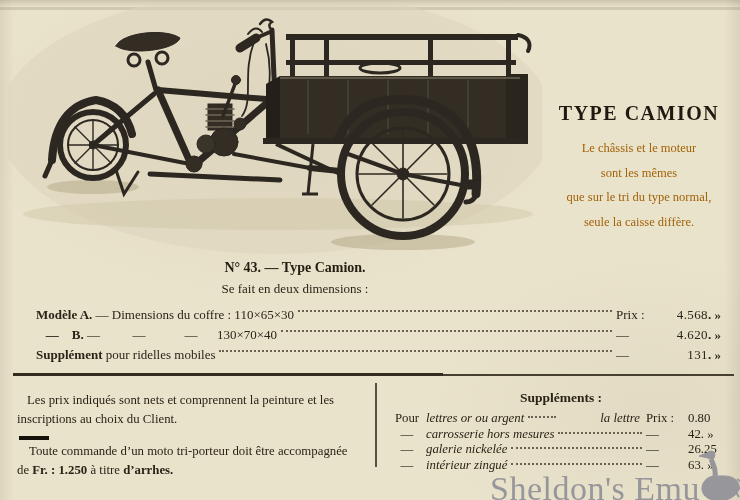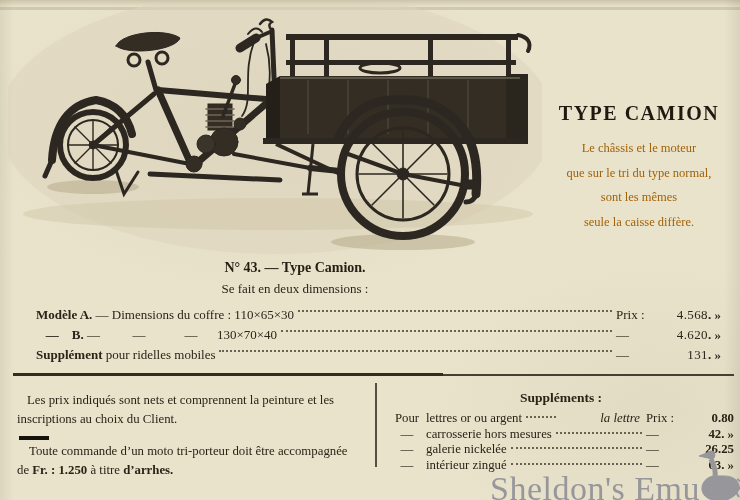--- a/index.html
+++ b/index.html
@@ -46,25 +46,25 @@
   .notes {position:absolute; left:17px; top:391px; width:354px; font-size:12.8px; line-height:19px; color:#2a2316;font-family:Liberation Serif, serif;}
   .notes .indent1 {padding-left:10px;}
   .notes .indent2 {padding-left:12px;}
   .dash-mark {width:30px; height:4px; background:#15110b; margin:7px 0 2px 2px;}
   .b {font-weight:bold;margin-top:16px;}
 
   .supplements {position:absolute; left:388px; top:390px; width:346px; font-size:12.8px; color:#2a2316;}
   .sup-title {text-align:center; font-weight:bold; font-size:13.5px; margin-bottom:5px;}
   .srow {display:flex; align-items:baseline; height:15.5px;}
   .srow .lead {width:38px; text-align:center; flex:none;}
-  .srow .label {flex:none;}
+  .srow .label {flex:none;font-style:italic;}
   .srow .note {flex:none; font-style:italic; margin-right:6px;margin-left:40px;}
   .srow .note:empty {margin:0;}
   .srow .plabel {width:42px; flex:none;}
-  .srow .value {width:46px; text-align:right; font-weight:bold; flex:none;}
+  .srow .value {width:46px; text-align:left; font-weight:normal; flex:none;}
 
   .watermark {position:absolute; right:-4px; bottom:-6px; display:flex; align-items:flex-end; color:#97969b;}
   .wm-text {font-size:34px; letter-spacing:.5px; line-height:1;}
   .wm-emu {width:46px; height:58px; margin-left:-2px;}
 </style>
 </head>
 <body>
 
 <div class="page">
   <div class="top-smudge"></div>
@@ -175,22 +175,22 @@
       <line x1="340" y1="150" x2="395" y2="170" stroke-width="4"></line>
       <line x1="395" y1="170" x2="458" y2="182" stroke-width="4"></line>
       <rect x="454" y="176" width="18" height="9" fill="#2c2720"></rect>
     </g>
   </svg>
 
   <div class="type-block">
     <div class="type-title">TYPE CAMION</div>
     <div class="type-lines">
       <div>Le châssis et le moteur</div>
+      <div>sont les mêmes</div>
       <div>que sur le tri du type normal,</div>
-      <div>sont les mêmes</div>
       <div>seule la caisse diffère.</div>
     </div>
   </div>
 
   <div class="caption">
     <div class="caption-number">N° 43. — Type Camion.</div>
     <div class="caption-sub">Se fait en deux dimensions :</div>
   </div>
 
   <div class="price-table">

